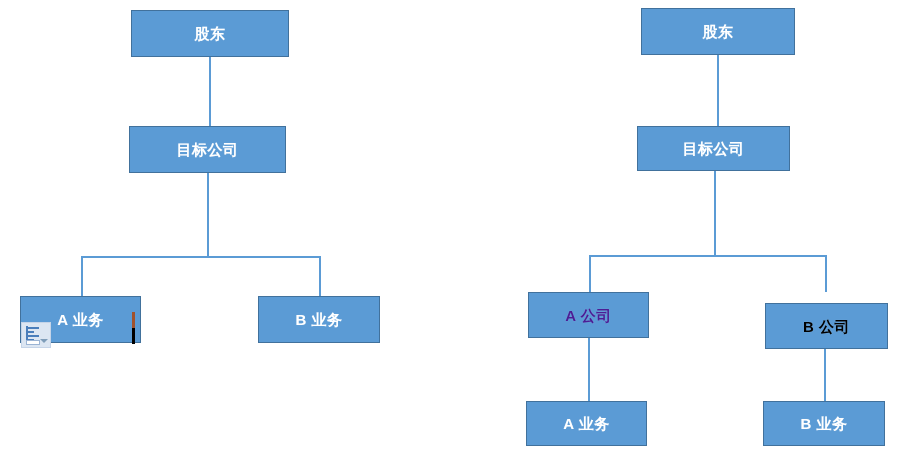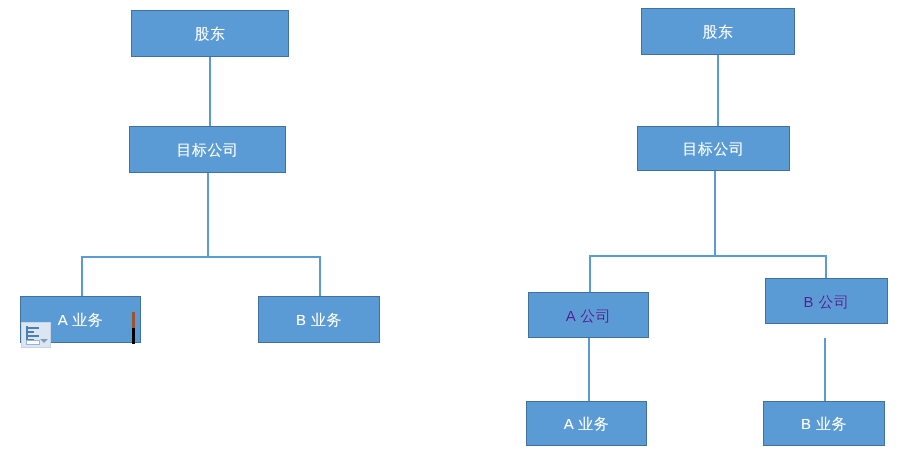--- a/index.html
+++ b/index.html
@@ -13,20 +13,21 @@
     position: relative;
     overflow: hidden;
     font-family: "Liberation Sans", "DejaVu Sans", sans-serif;
   }
   #canvas {
     position: absolute;
     left: 0;
     top: 0;
     width: 915px;
     height: 472px;
+    font-weight: bold;
   }
   .node {
     position: absolute;
     box-sizing: border-box;
     background: #5b9bd5;
     border: 1px solid #41719c;
     color: #ffffff;
     display: flex;
     align-items: center;
     justify-content: center;
@@ -142,21 +143,21 @@
     <div class="conn v" style="left: 714px; top: 171px; height: 84px; background: rgb(91, 155, 213);"></div>
     <div class="conn h" style="left: 589px; top: 255px; width: 238px; background: rgb(91, 155, 213);"></div>
     <div class="conn v" style="left: 589px; top: 255px; height: 37px; background: rgb(91, 155, 213);"></div>
     <div class="conn v" style="left: 825px; top: 255px; height: 37px; background: rgb(91, 155, 213);"></div>
     <div class="conn v" style="left: 588px; top: 338px; height: 63px; background: rgb(91, 155, 213);"></div>
     <div class="conn v" style="left: 824px; top: 338px; height: 63px; background: rgb(91, 155, 213);"></div>
 
     <div class="node" style="left: 641px; top: 8px; width: 154px; height: 47px; background: rgb(91, 155, 213); border-color: rgb(65, 113, 156); color: rgb(255, 255, 255);">股东</div>
     <div class="node" style="left: 637px; top: 126px; width: 153px; height: 45px; background: rgb(91, 155, 213); border-color: rgb(65, 113, 156); color: rgb(255, 255, 255);">目标公司</div>
     <div class="node" style="left: 528px; top: 292px; width: 121px; height: 46px; background: rgb(91, 155, 213); border-color: rgb(65, 113, 156); color: #4c1d95;">A 公司</div>
-    <div class="node" style="left: 765px; top: 278px; width: 123px; height: 46px; background: rgb(91, 155, 213); border-color: rgb(65, 113, 156); color: #4c1d95;">B 公司</div>
+    <div class="node" style="left: 765px; top: 303px; width: 123px; height: 46px; background: rgb(91, 155, 213); border-color: rgb(65, 113, 156); color: #000000;">B 公司</div>
     <div class="node" style="left: 526px; top: 401px; width: 121px; height: 45px; background: rgb(91, 155, 213); border-color: rgb(65, 113, 156); color: rgb(255, 255, 255);">A 业务</div>
     <div class="node" style="left: 763px; top: 401px; width: 122px; height: 45px; background: rgb(91, 155, 213); border-color: rgb(65, 113, 156); color: rgb(255, 255, 255);">B 业务</div>
   </div>
 
   <div class="smart-tag" style="left: 21px; top: 322px; width: 30px; height: 26px;">
     <div class="glyph">
       <div class="stem"></div>
       <div class="bar" style="top:1px;width:13px;"></div>
       <div class="bar" style="top:5px;width:8px;"></div>
       <div class="bar" style="top:9px;width:13px;"></div>

